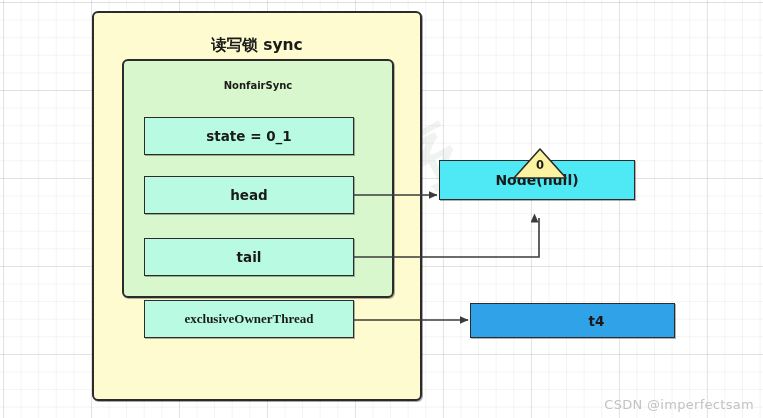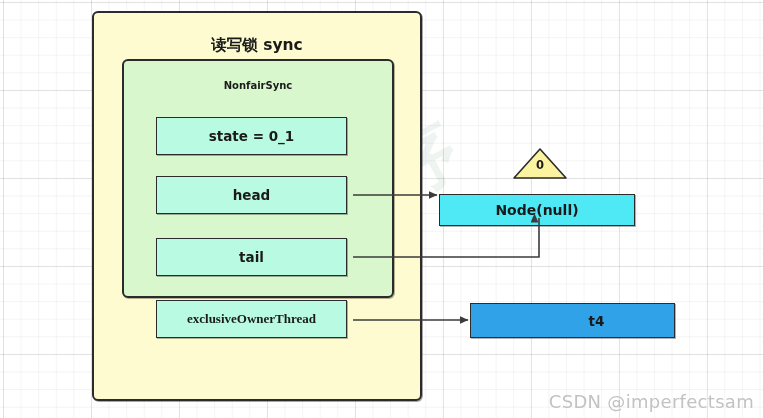--- a/index.html
+++ b/index.html
@@ -61,40 +61,40 @@
     border-radius: 6px;
     box-shadow: 1px 1px 0 rgba(0,0,0,0.3);
     align-items: flex-start;
     justify-content: center;
     padding-top: 19px;
     font-size: 10px;
   }
 
   
   .field {
-    left: 156px;
-    width: 191px;
+    left: 144px;
+    width: 210px;
     height: 38px;
     background: #b9fbe2;
     border: 1.5px solid #2b2b2b;
     box-shadow: 1px 1px 0 rgba(0,0,0,0.3);
     font-size: 13.5px;
   }
   #field-state { top: 117px; }
   #field-head  { top: 176px; }
   #field-tail  { top: 238px; }
   #field-owner { top: 300px; }
   #field-owner span { font-size: 13px; font-family: Liberation Serif, serif; }
 
   
   #node-null-box {
     left: 439px;
-    top: 194px;
+    top: 160px;
     width: 196px;
-    height: 32px;
+    height: 40px;
     background: #4fe8f5;
     border: 1.5px solid #2b2b2b;
     box-shadow: 1px 1px 0 rgba(0,0,0,0.3);
     font-size: 14px;
   }
   #t4-box {
     left: 470px;
     top: 303px;
     width: 205px;
     height: 35px;
@@ -147,21 +147,21 @@
     font-weight: bold;
     transform: rotate(-28deg);
     letter-spacing: 4px;
     user-select: none;
   }
   #wm-csdn {
     position: absolute;
     right: 9px;
     bottom: 6px;
     color: #c2c2c2;
-    font-size: 18px;
+    font-size: 13px;
     letter-spacing: 0.3px;
   }
 </style>
 </head>
 <body>
 
 <div id="canvas">
 
   <div class="wm-center">黑马程序员</div>
 

